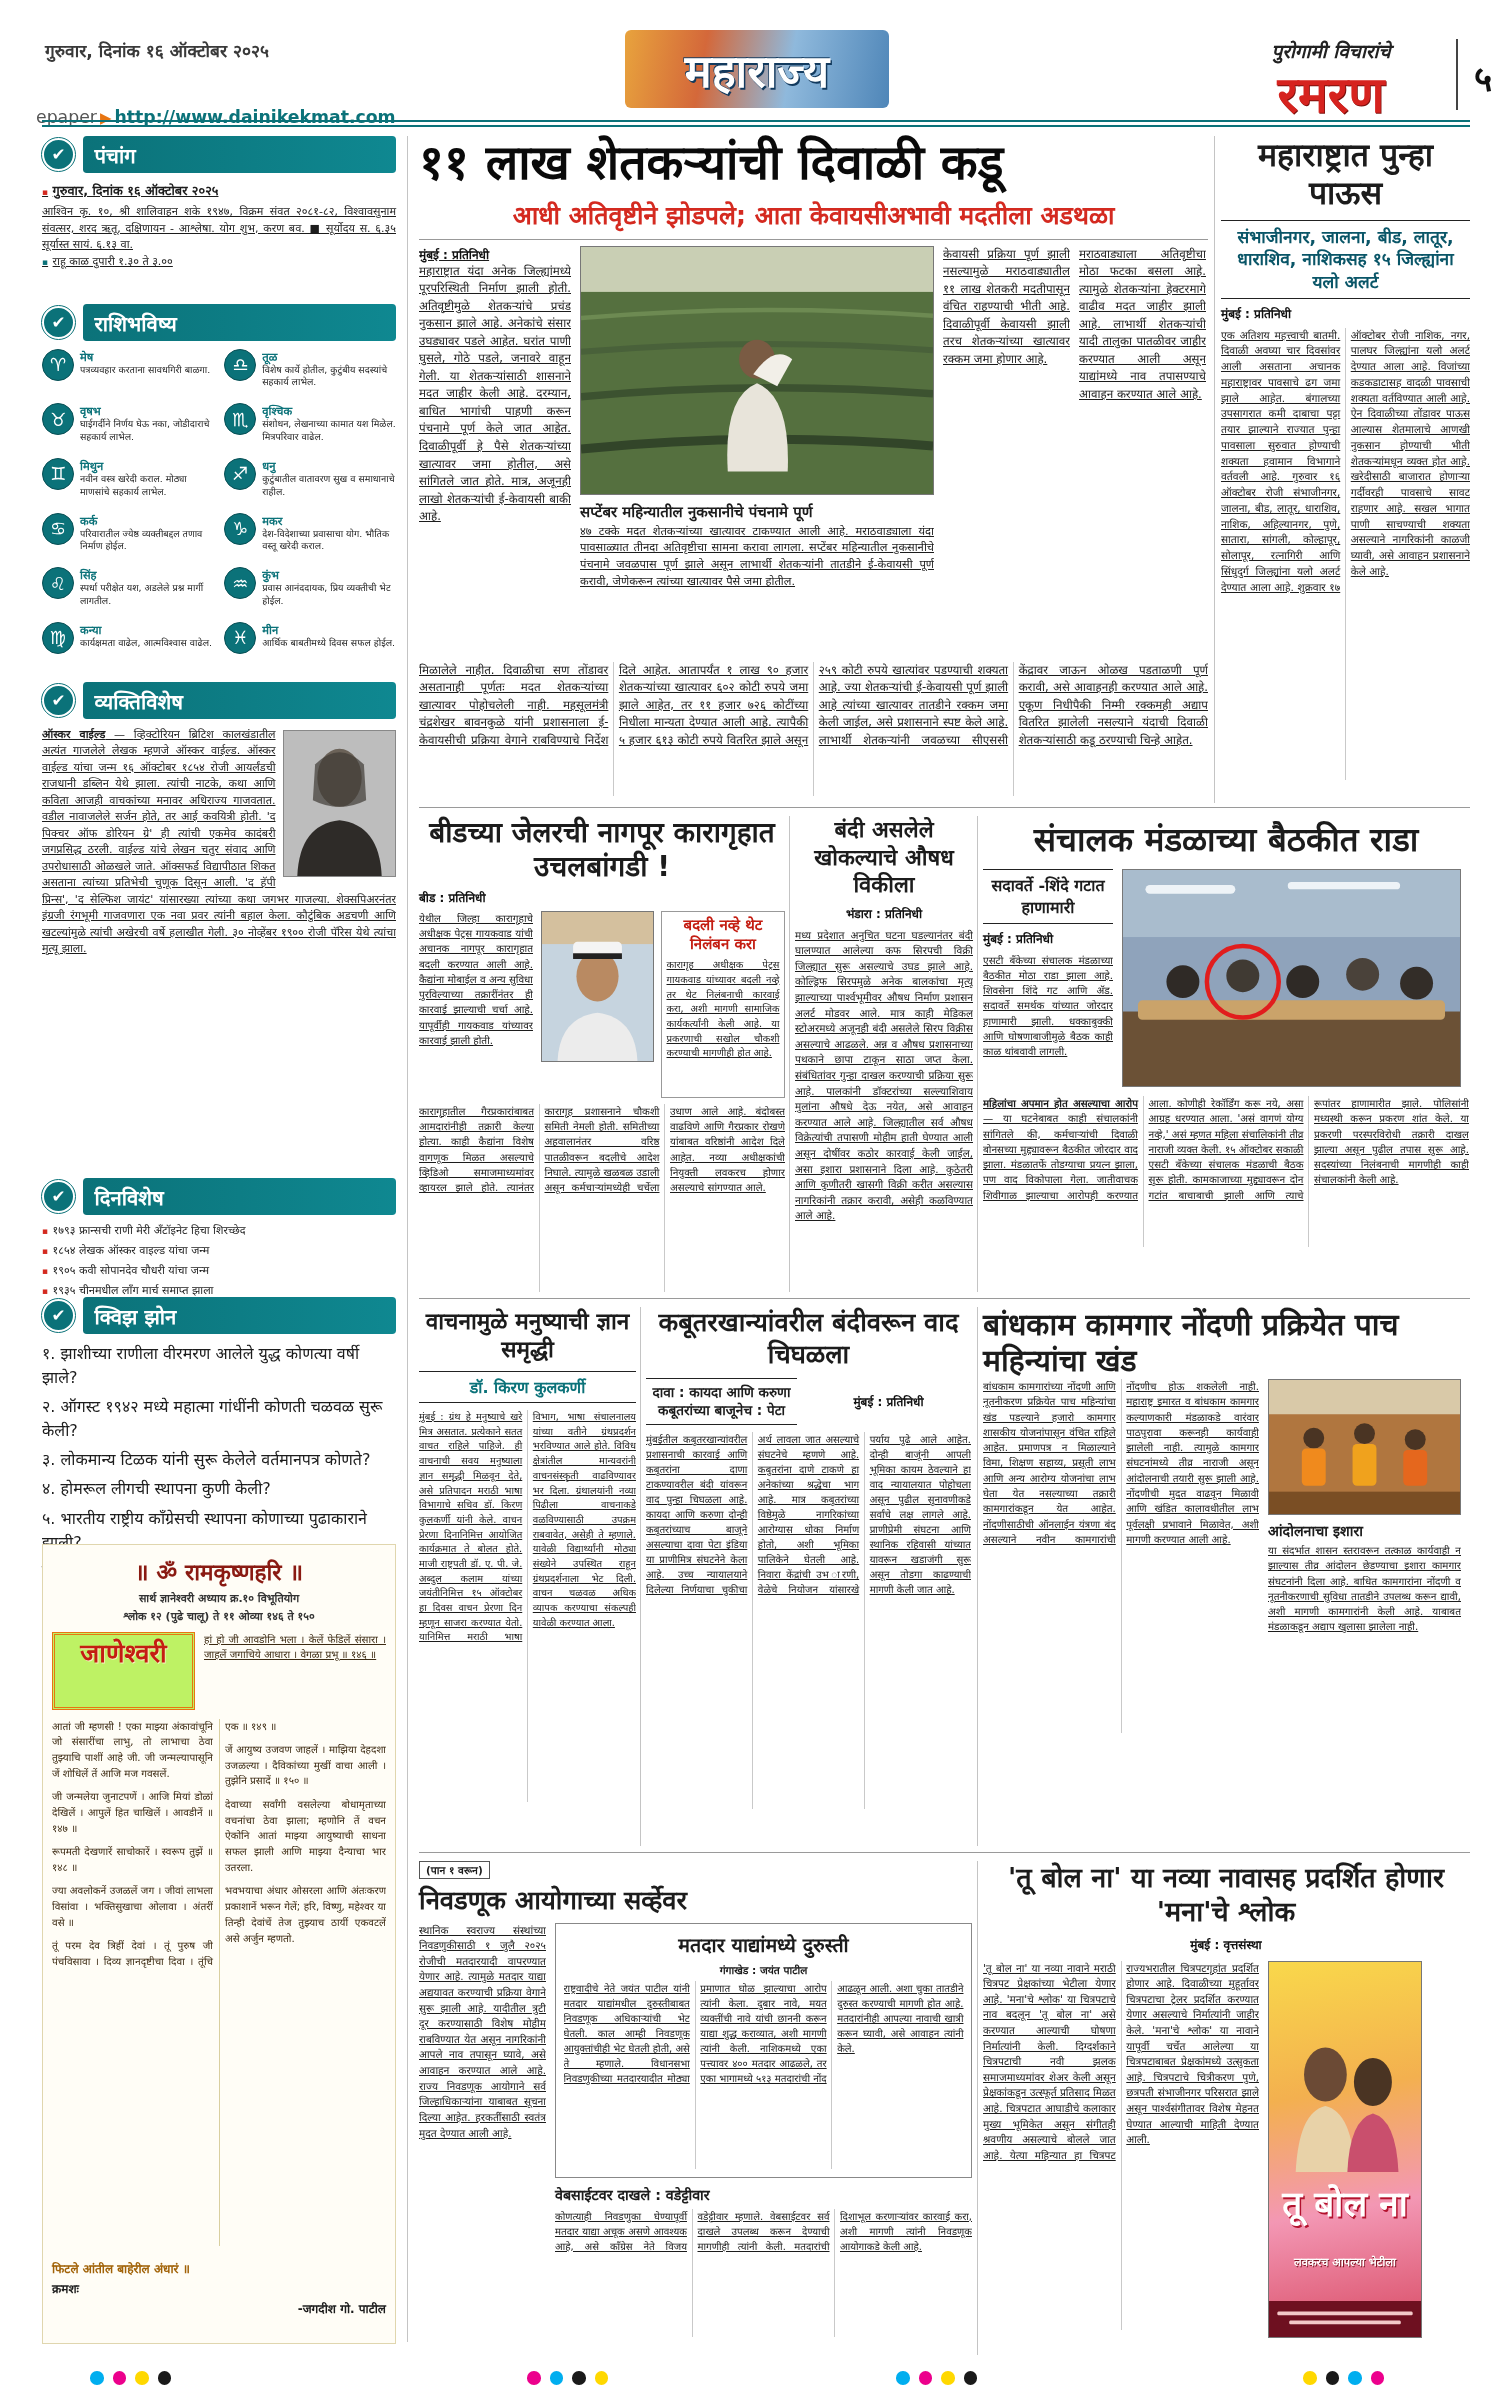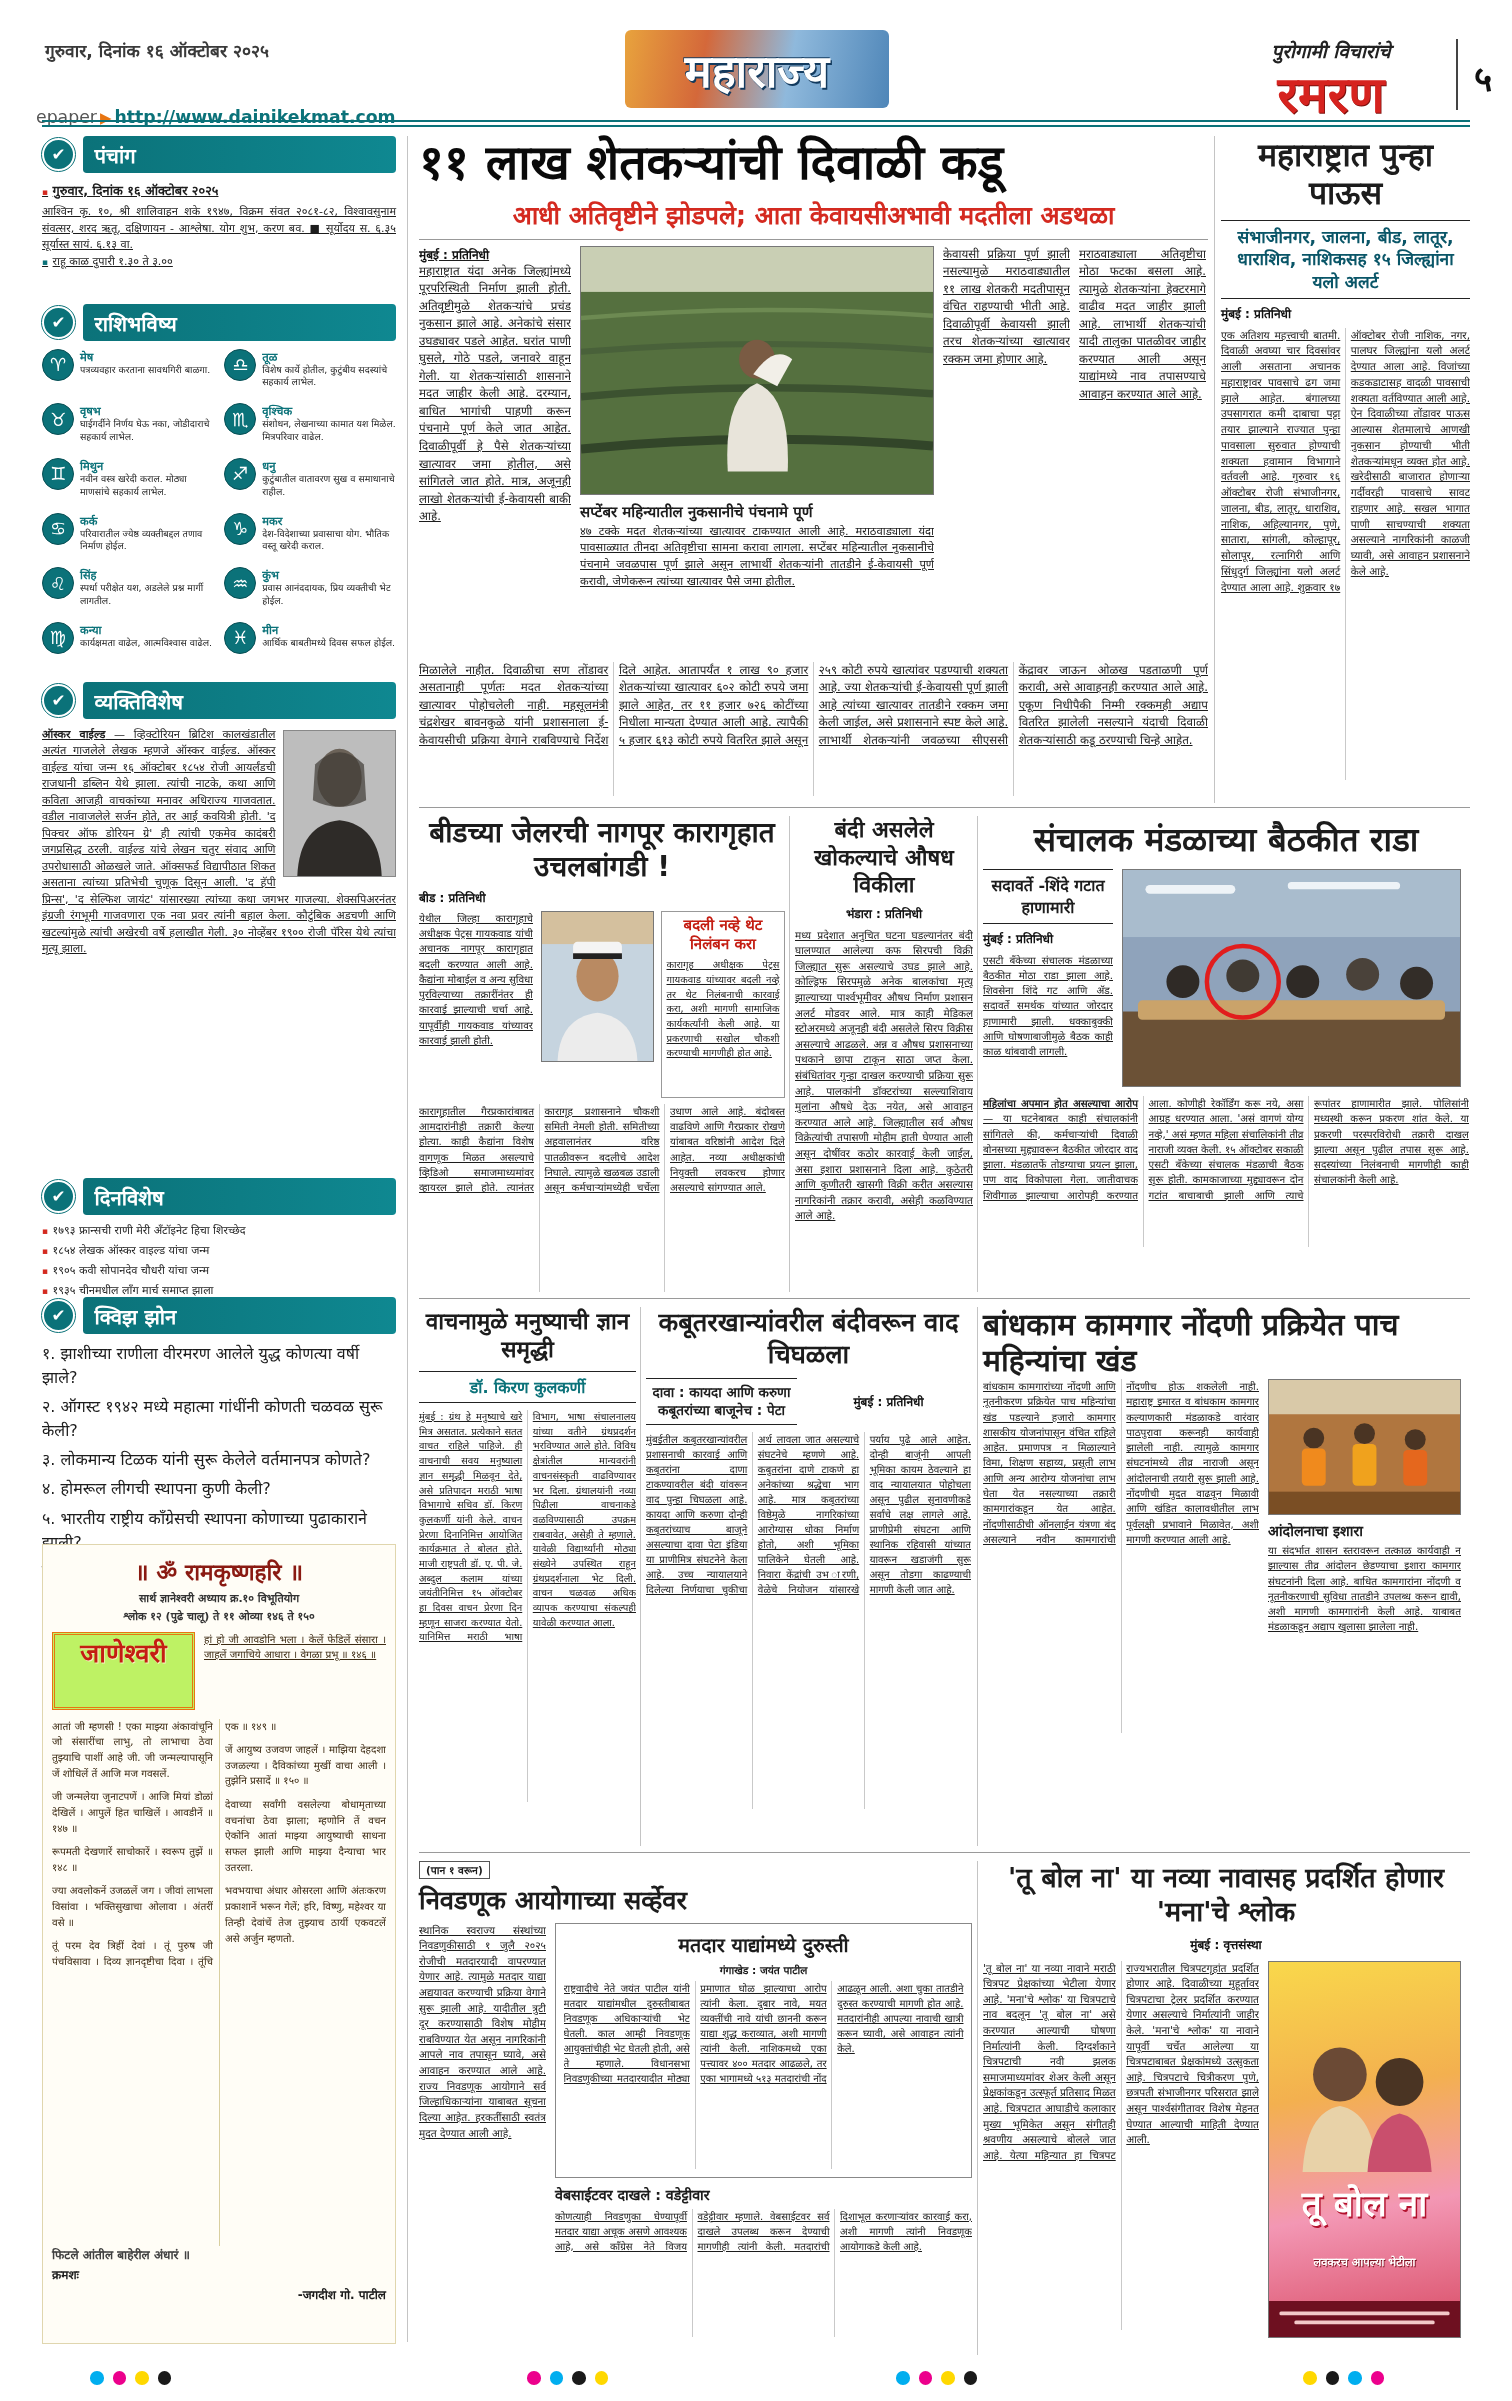--- a/index.html
+++ b/index.html
@@ -58,21 +58,21 @@
 
   #dnyan { top:1544px; height:800px; border:0.8px solid #e0d6ae; background:#fffdf6; padding:10.5px 9px; }
   #dnyan .om { text-align:center; font-size:22.6px; font-weight:800; color:#8a1a12; }
   #dnyan .sub1, #dnyan .sub2 { text-align:center; font-size:11px; font-weight:700; color:#333; margin-top:3px; }
   .jan-row { display:flex; gap:9px; margin-top:9px; align-items:stretch; }
   .jan-badge { flex:0 0 143px; height:78px; border:3px double #e87511; background:#bef264; display:flex; align-items:flex-start; justify-content:center; }
   .jan-badge span { font-size:25.6px; font-weight:800; color:#c41d12; text-shadow:0.8px 0.8px 0 #f9f0c0; }
   .jan-first { flex:1; font-size:10.2px; line-height:1.5; color:#3c2a12; }
   .verses { margin-top:9px; columns:2; column-gap:12px; column-rule:0.8px solid #d9cf9f; height:527px; overflow:hidden; }
   .verses p { font-size:10.2px; line-height:1.55; color:#3c2a12; margin-bottom:7.5px; text-align:justify; }
-  #dnyan .closing { font-weight:800; color:#404040; margin-top:0; }
+  #dnyan .closing { font-weight:800; color:#a16207; margin-top:14px; }
   #dnyan .cont { font-weight:700; margin-top:3px; }
   #dnyan .author { text-align:right; font-weight:800; color:#1c1c1c; margin-top:3px; }
 
   
   .byline { font-weight:800; font-size:12px; color:#111; }
   .story p { line-height:1.5; }
   .cols { column-gap:10.5px; column-rule:0.8px solid #c9c9c9; }
   .dekbox { border-top:1.5px solid #222; border-bottom:1.5px solid #222; padding:4.5px 3px; text-align:center; font-weight:800; }
 
   
@@ -167,21 +167,21 @@
   .innerbox .ibody { columns:3; height:188px; overflow:hidden; font-size:10px; }
   .ele-right .sub2 { font-weight:800; font-size:14.3px; margin-top:7.5px; }
   .ele-right .body2 { columns:3; height:128px; overflow:hidden; font-size:10px; margin-top:4.5px; }
 
   
   #movie { left:983px; top:1861px; width:486px; height:494px; }
   #movie .h2 { font-size:27px; font-weight:800; text-align:center; line-height:1.25; }
   #movie .byline { text-align:center; margin:7.5px 0; }
   .mov-row { display:flex; gap:9px; }
   .mov-row .body { width:276px; columns:2; height:369px; overflow:hidden; font-size:10.4px; }
-  .poster { width:193px; height:377px; position:relative; border:0.8px solid #777;
+  .poster { width:154px; height:377px; position:relative; border:0.8px solid #777;
     background:linear-gradient(170deg,#f9d84b 0%,#f3b04f 35%,#f397b4 65%,#d84a63 100%); overflow:hidden; }
   .poster .ptitle { position:absolute; left:0; right:0; top:58%; text-align:center; font-size:35px; font-weight:800; color:#fff; text-shadow:1.5px 1.5px 0 #b3122e; }
   .poster .ptag { position:absolute; left:0; right:0; top:78%; text-align:center; font-size:11.3px; font-weight:700; color:#fff; text-shadow:0.8px 0.8px 0 #7a0f1e; }
 
   
   .dots { top:2371px; display:flex; gap:9px; }
   .dot { width:13.6px; height:13.6px; border-radius:50%; }
   .c { background:#00aeef; } .m { background:#ec008c; } .y { background:#ffd800; } .k { background:#1a1a1a; }
 </style>
 </head>

